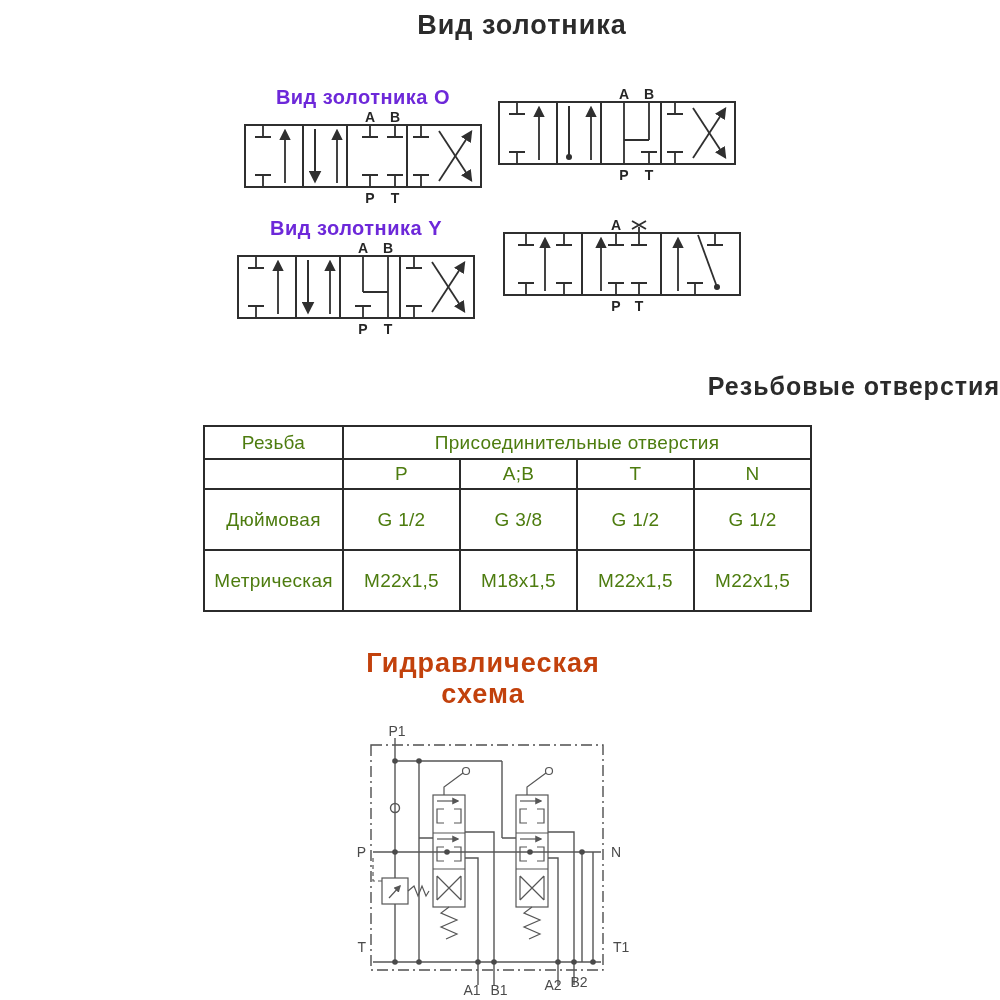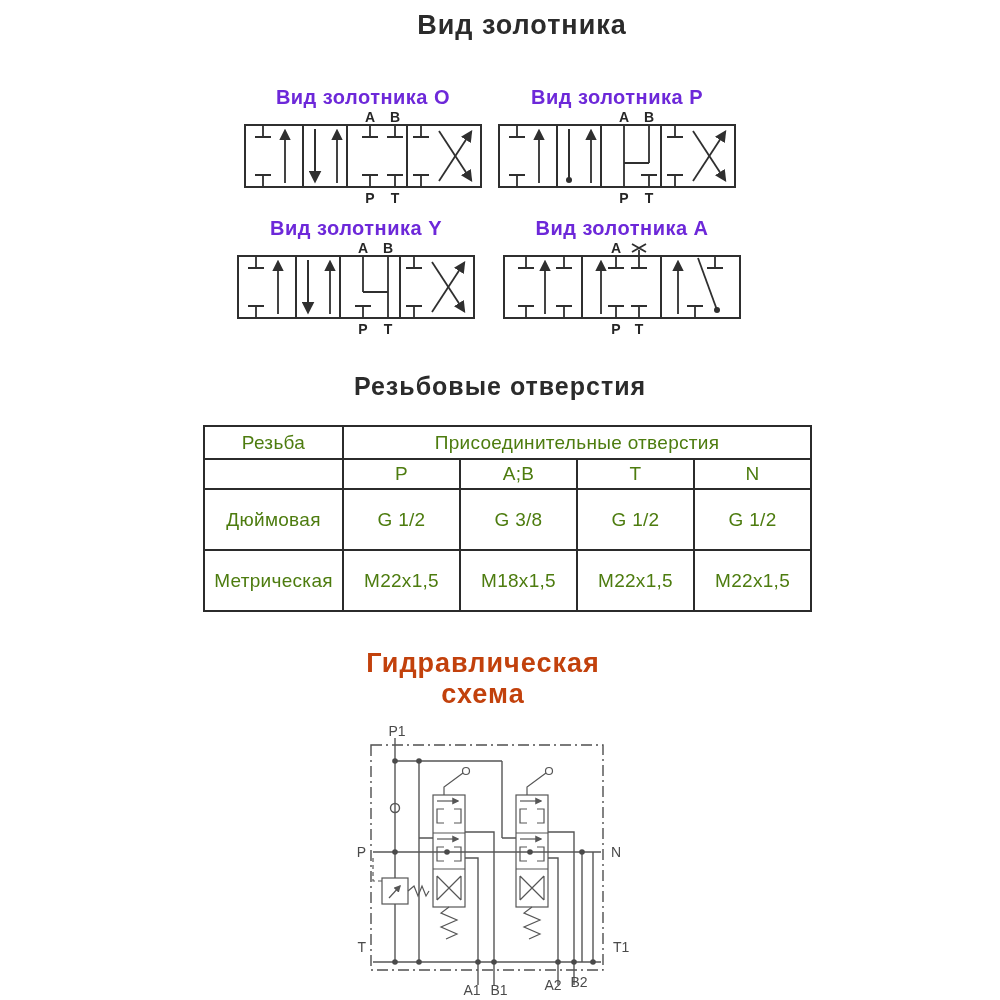--- a/index.html
+++ b/index.html
@@ -14,21 +14,21 @@
   }
   .spool{position:absolute;width:240px;}
   .spool-sub{
     text-align:center;font-size:20px;font-weight:600;color:#6d28d9;
     letter-spacing:0.5px;white-space:nowrap;
   }
   .spool svg{display:block;margin-top:2px;}
   .spool text, .schem text{font-family:"Liberation Sans",sans-serif;}
   .portlbl{font-size:14px;font-weight:bold;fill:#262626;}
   .section-title{
-    left:0;right:0;top:372px;text-align:center;
+    left:0;right:0;top:372px;text-align:right;
     font-size:25px;font-weight:bold;letter-spacing:1px;color:#2b2b2b;
   }
   table.threads{
     position:absolute;left:203px;top:425px;width:607px;height:185px;
     border-collapse:collapse;table-layout:fixed;
   }
   table.threads td{
     border:2px solid #2b2b2b;text-align:center;vertical-align:middle;
     font-size:19px;color:#4d7c0f;padding:0;letter-spacing:0.3px;
   }
@@ -81,21 +81,20 @@
         <path class="v-med" d="M178 14 V26 M170 26 H186 M178 76 V64 M170 64 H186"></path>
         <line class="v-med" x1="196" y1="70" x2="228" y2="21" marker-end="url(#ah)"></line>
         <line class="v-med" x1="196" y1="20" x2="228" y2="69" marker-end="url(#ah)"></line>
       </g>
       <text class="portlbl" x="127" y="92" text-anchor="middle">P</text>
       <text class="portlbl" x="152" y="92" text-anchor="middle">T</text>
     </svg>
   </div>
 
   <div class="spool" style="left:497px;top:86px">
-    <div class="spool-sub">Вид золотника P</div>
     <svg width="240" height="96" viewBox="0 0 240 96">
       <text class="portlbl" x="127" y="11" text-anchor="middle">A</text>
       <text class="portlbl" x="152" y="11" text-anchor="middle">B</text>
       <g>
         <rect class="v-line" x="2" y="14" width="236" height="62"></rect>
         <path class="v-line" d="M60 14 V76 M104 14 V76 M164 14 V76"></path>
         <path class="v-med" d="M20 14 V26 M12 26 H28 M20 76 V64 M12 64 H28"></path>
         <line class="v-med" x1="42" y1="72" x2="42" y2="20" marker-end="url(#ah)"></line>
         <line class="v-line" x1="72" y1="18" x2="72" y2="68"></line>
         <circle cx="72" cy="69" r="3" fill="#2f2f2f"></circle>
@@ -128,21 +127,20 @@
         <path class="v-med" d="M178 14 V26 M170 26 H186 M178 76 V64 M170 64 H186"></path>
         <line class="v-med" x1="196" y1="70" x2="228" y2="21" marker-end="url(#ah)"></line>
         <line class="v-med" x1="196" y1="20" x2="228" y2="69" marker-end="url(#ah)"></line>
       </g>
       <text class="portlbl" x="127" y="92" text-anchor="middle">P</text>
       <text class="portlbl" x="152" y="92" text-anchor="middle">T</text>
     </svg>
   </div>
 
   <div class="spool" style="left:502px;top:217px">
-    <div class="spool-sub">Вид золотника A</div>
     <svg width="240" height="96" viewBox="0 0 240 96">
       <text class="portlbl" x="114" y="11" text-anchor="middle">A</text>
       <g>
         <path class="v-med" d="M130 2 L144 10 M130 10 L144 2 M137 8 V14"></path>
       </g>
       <g>
         <rect class="v-line" x="2" y="14" width="236" height="62"></rect>
         <path class="v-line" d="M80 14 V76 M159 14 V76"></path>
         <path class="v-med" d="M24 14 V26 M16 26 H32 M24 76 V64 M16 64 H32
                                M62 14 V26 M54 26 H70 M62 76 V64 M54 64 H70"></path>

